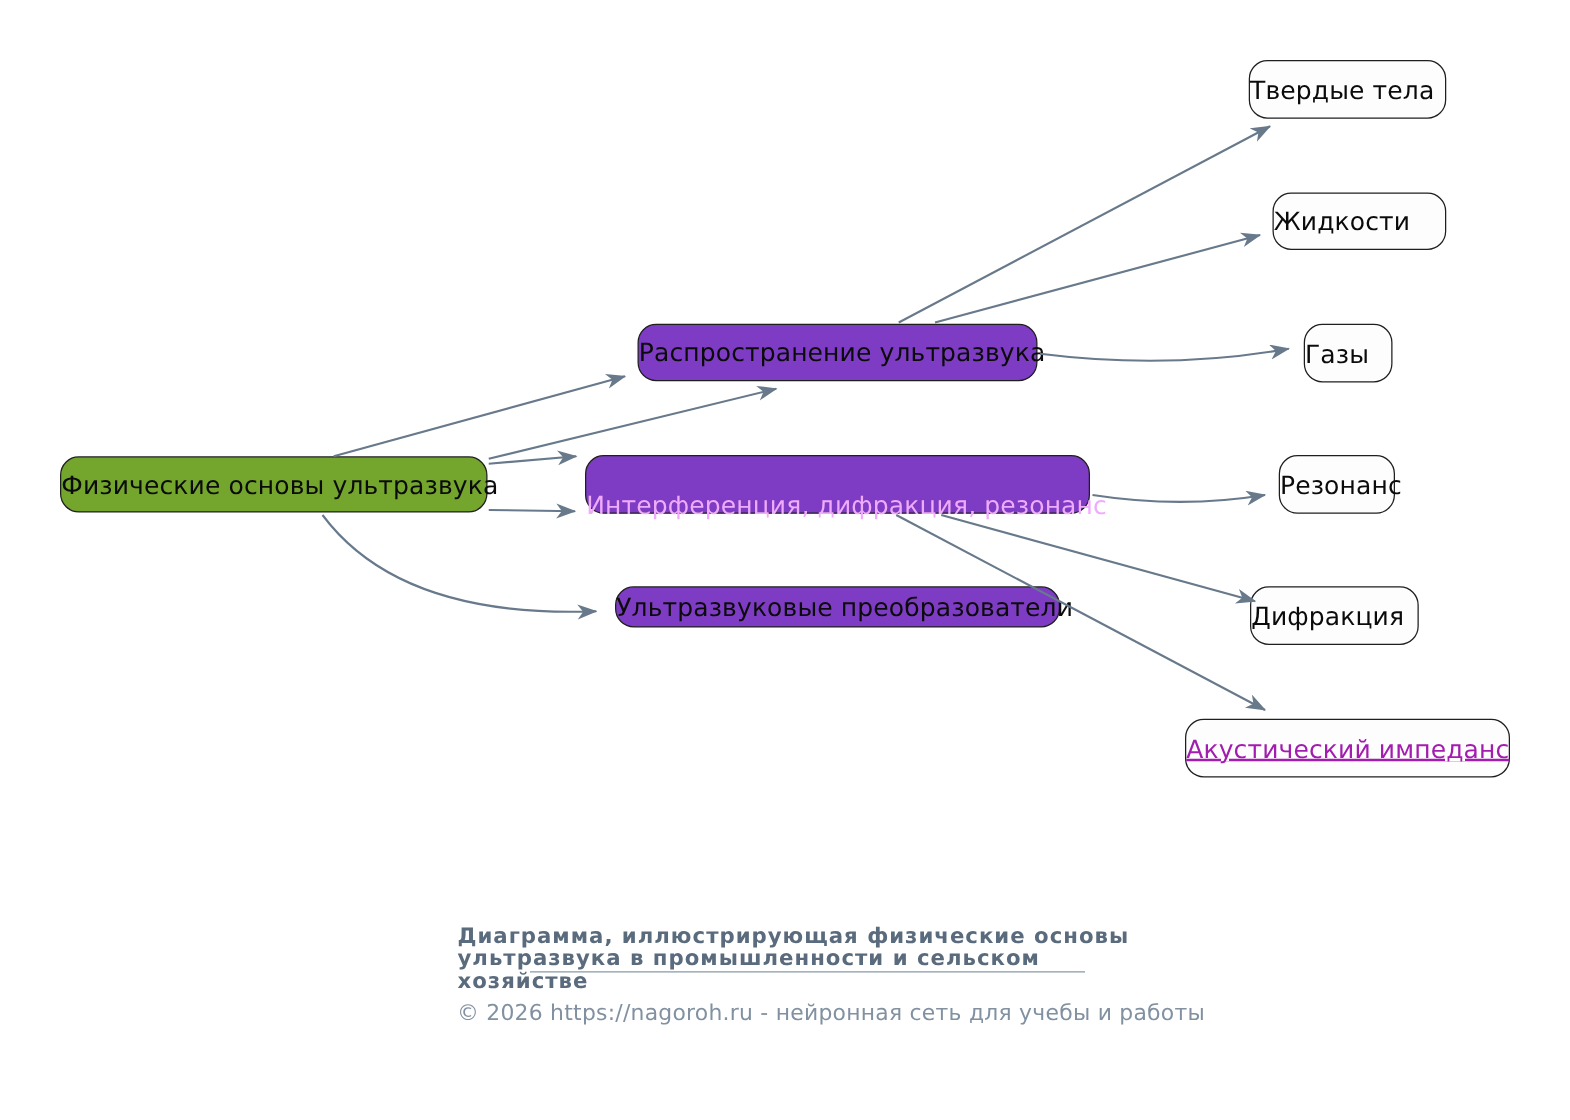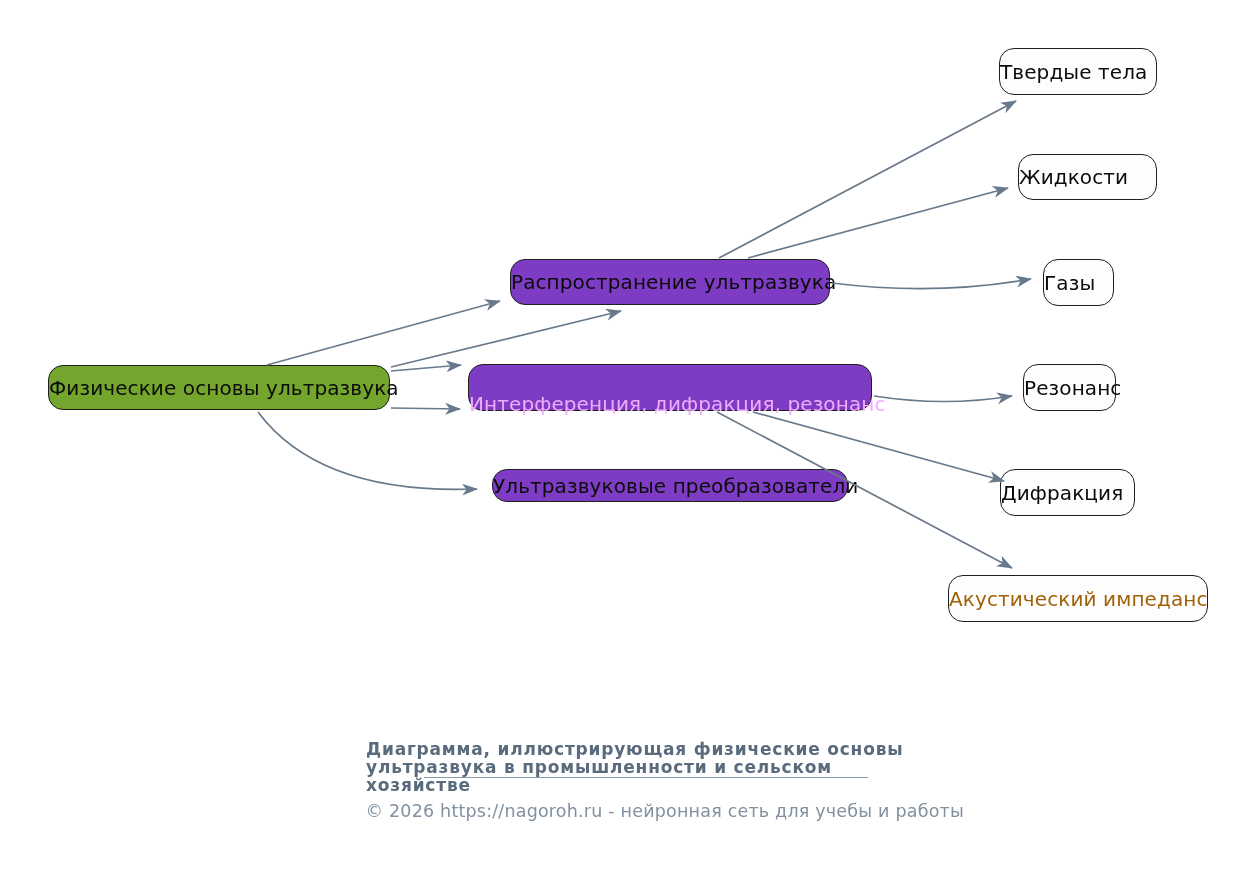--- a/index.html
+++ b/index.html
@@ -101,21 +101,21 @@
   <div class="node" style="left: 1043px; top: 259px; width: 71px; height: 47px; background: rgb(253, 253, 253); border-color: rgb(31, 31, 31);">
     <span class="node-label" style="color: rgb(11, 11, 11);">Газы</span>
   </div>
   <div class="node" style="left: 1023px; top: 364px; width: 93px; height: 47px; background: rgb(253, 253, 253); border-color: rgb(31, 31, 31);">
     <span class="node-label" style="color: rgb(11, 11, 11);">Резонанс</span>
   </div>
   <div class="node" style="left: 1000px; top: 469px; width: 135px; height: 47px; background: rgb(253, 253, 253); border-color: rgb(31, 31, 31);">
     <span class="node-label" style="color: rgb(11, 11, 11);">Дифракция</span>
   </div>
   <div class="node" style="left: 948px; top: 575px; width: 260px; height: 47px; background: rgb(253, 253, 253); border-color: rgb(31, 31, 31);">
-    <span class="node-label" style="color: #a16207;">Акустический импеданс</span>
+    <span class="node-label" style="color: #a21caf; text-decoration: underline;">Акустический импеданс</span>
   </div>
 
   <svg id="edge-layer" width="1256" height="896" viewBox="0 0 1256 896">
     <defs>
       <marker id="arrow" markerUnits="userSpaceOnUse" markerWidth="20" markerHeight="16" refX="15" refY="6" orient="auto">
         <path id="arrowhead-path" d="M0,0 L16,6 L0,12 L4.5,6 Z" fill="#67798a"></path>
       </marker>
     </defs>
     <g id="edge-group">
         <path d="M267,365 L500,301" class="edge" stroke="#67798a" marker-end="url(#arrow)"></path>

